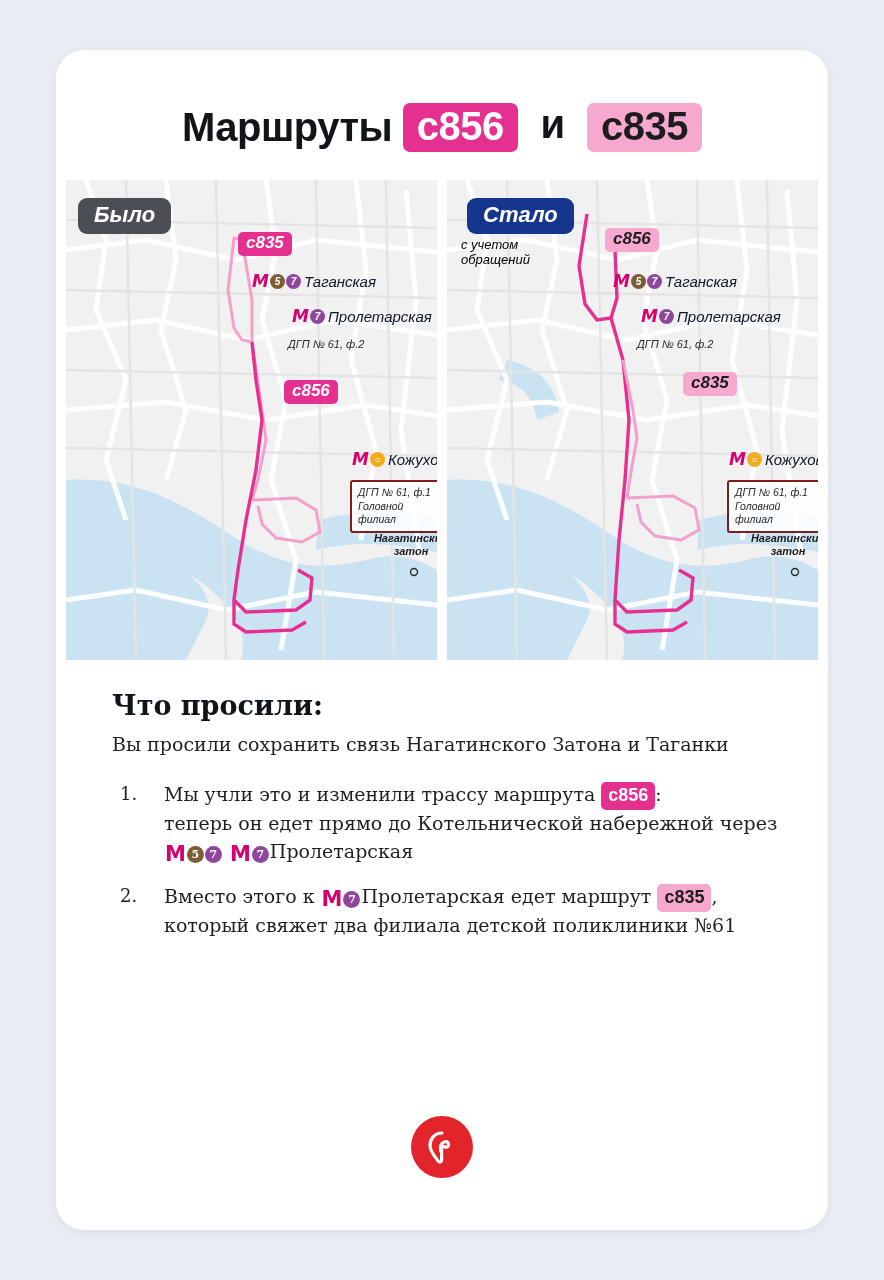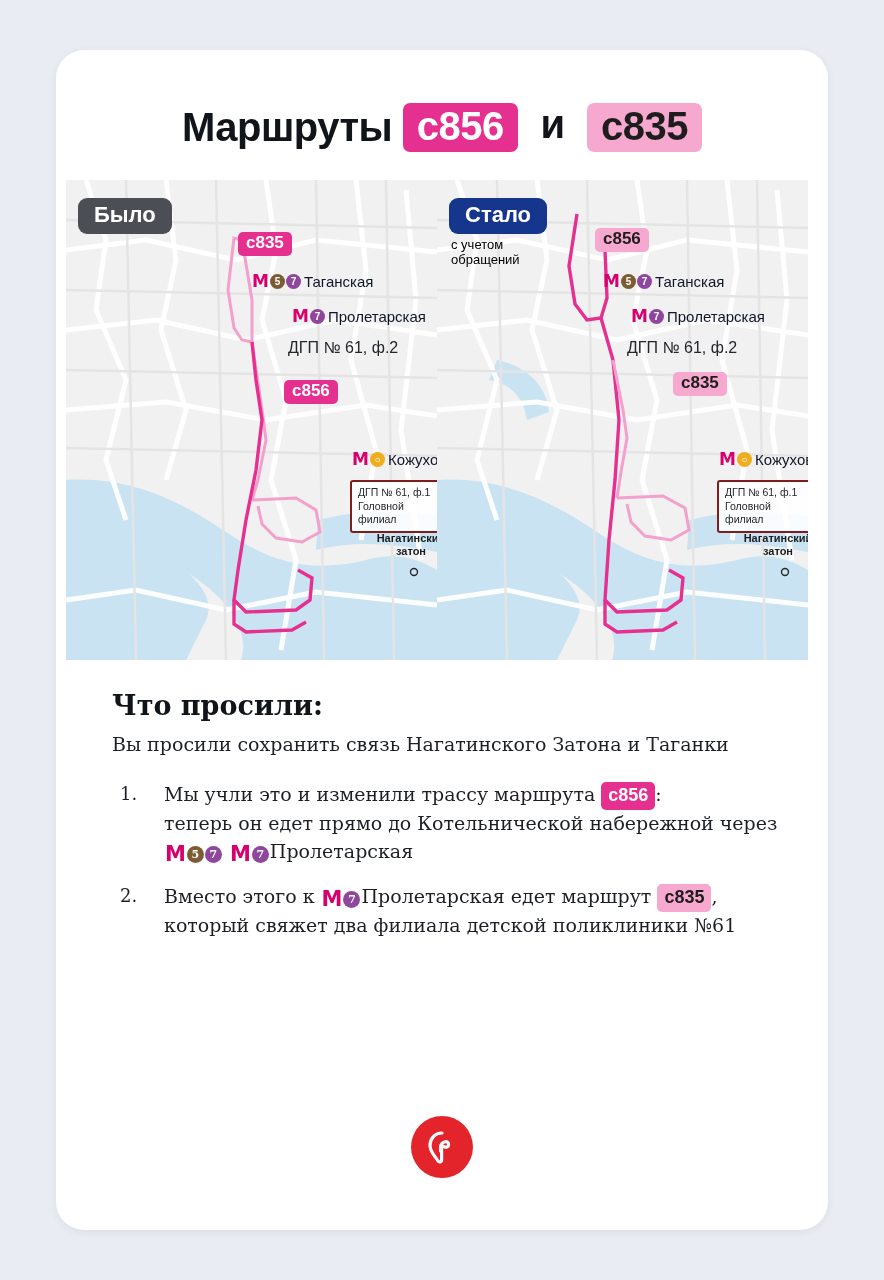--- a/index.html
+++ b/index.html
@@ -55,20 +55,22 @@
   .title .conj { margin: 0 12px; }
 
   
   .maps {
     position: absolute;
     top: 130px;
     left: 10px;
     width: 752px;
     height: 490px;
     display: flex;
+    gap: 10px;
+    font-style: italic;
   }
   .map {
     position: relative;
     width: 371px;
     height: 480px;
     background: #f2f2f2;
     overflow: hidden;
   }
   .map svg { position: absolute; left: 0; top: 0; }
 
@@ -77,21 +79,21 @@
     left: 12px;
     top: 18px;
     padding: 6px 16px 8px 16px;
     border-radius: 9px;
     color: #ffffff;
     font-size: 22px;
     font-weight: bold;
     line-height: 1;
   }
   .badge-dark { background: #4b4f55; }
-  .badge-blue { background: #16358c; }
+  .badge-blue { background: #16358c; margin-left: 8px; }
   .badge-sub {
     position: absolute;
     left: 14px;
     top: 58px;
     font-size: 13px;
     color: #000000;
     line-height: 1.15;
     font-weight: normal;
   }
 
@@ -108,21 +110,21 @@
 
   .stop-label {
     position: absolute;
     font-size: 15px;
     color: #0f172a;
     white-space: nowrap;
     font-weight: 500;
   }
   .small-label {
     position: absolute;
-    font-size: 16px;
+    font-size: 11px;
     color: #23262b;
     line-height: 1.25;
     white-space: nowrap;
   }
   .white-box {
     position: absolute;
     background: rgba(255,255,255,0.88);
     border: 2px solid #7f1d1d;
     border-radius: 3px;
     padding: 4px 6px;

